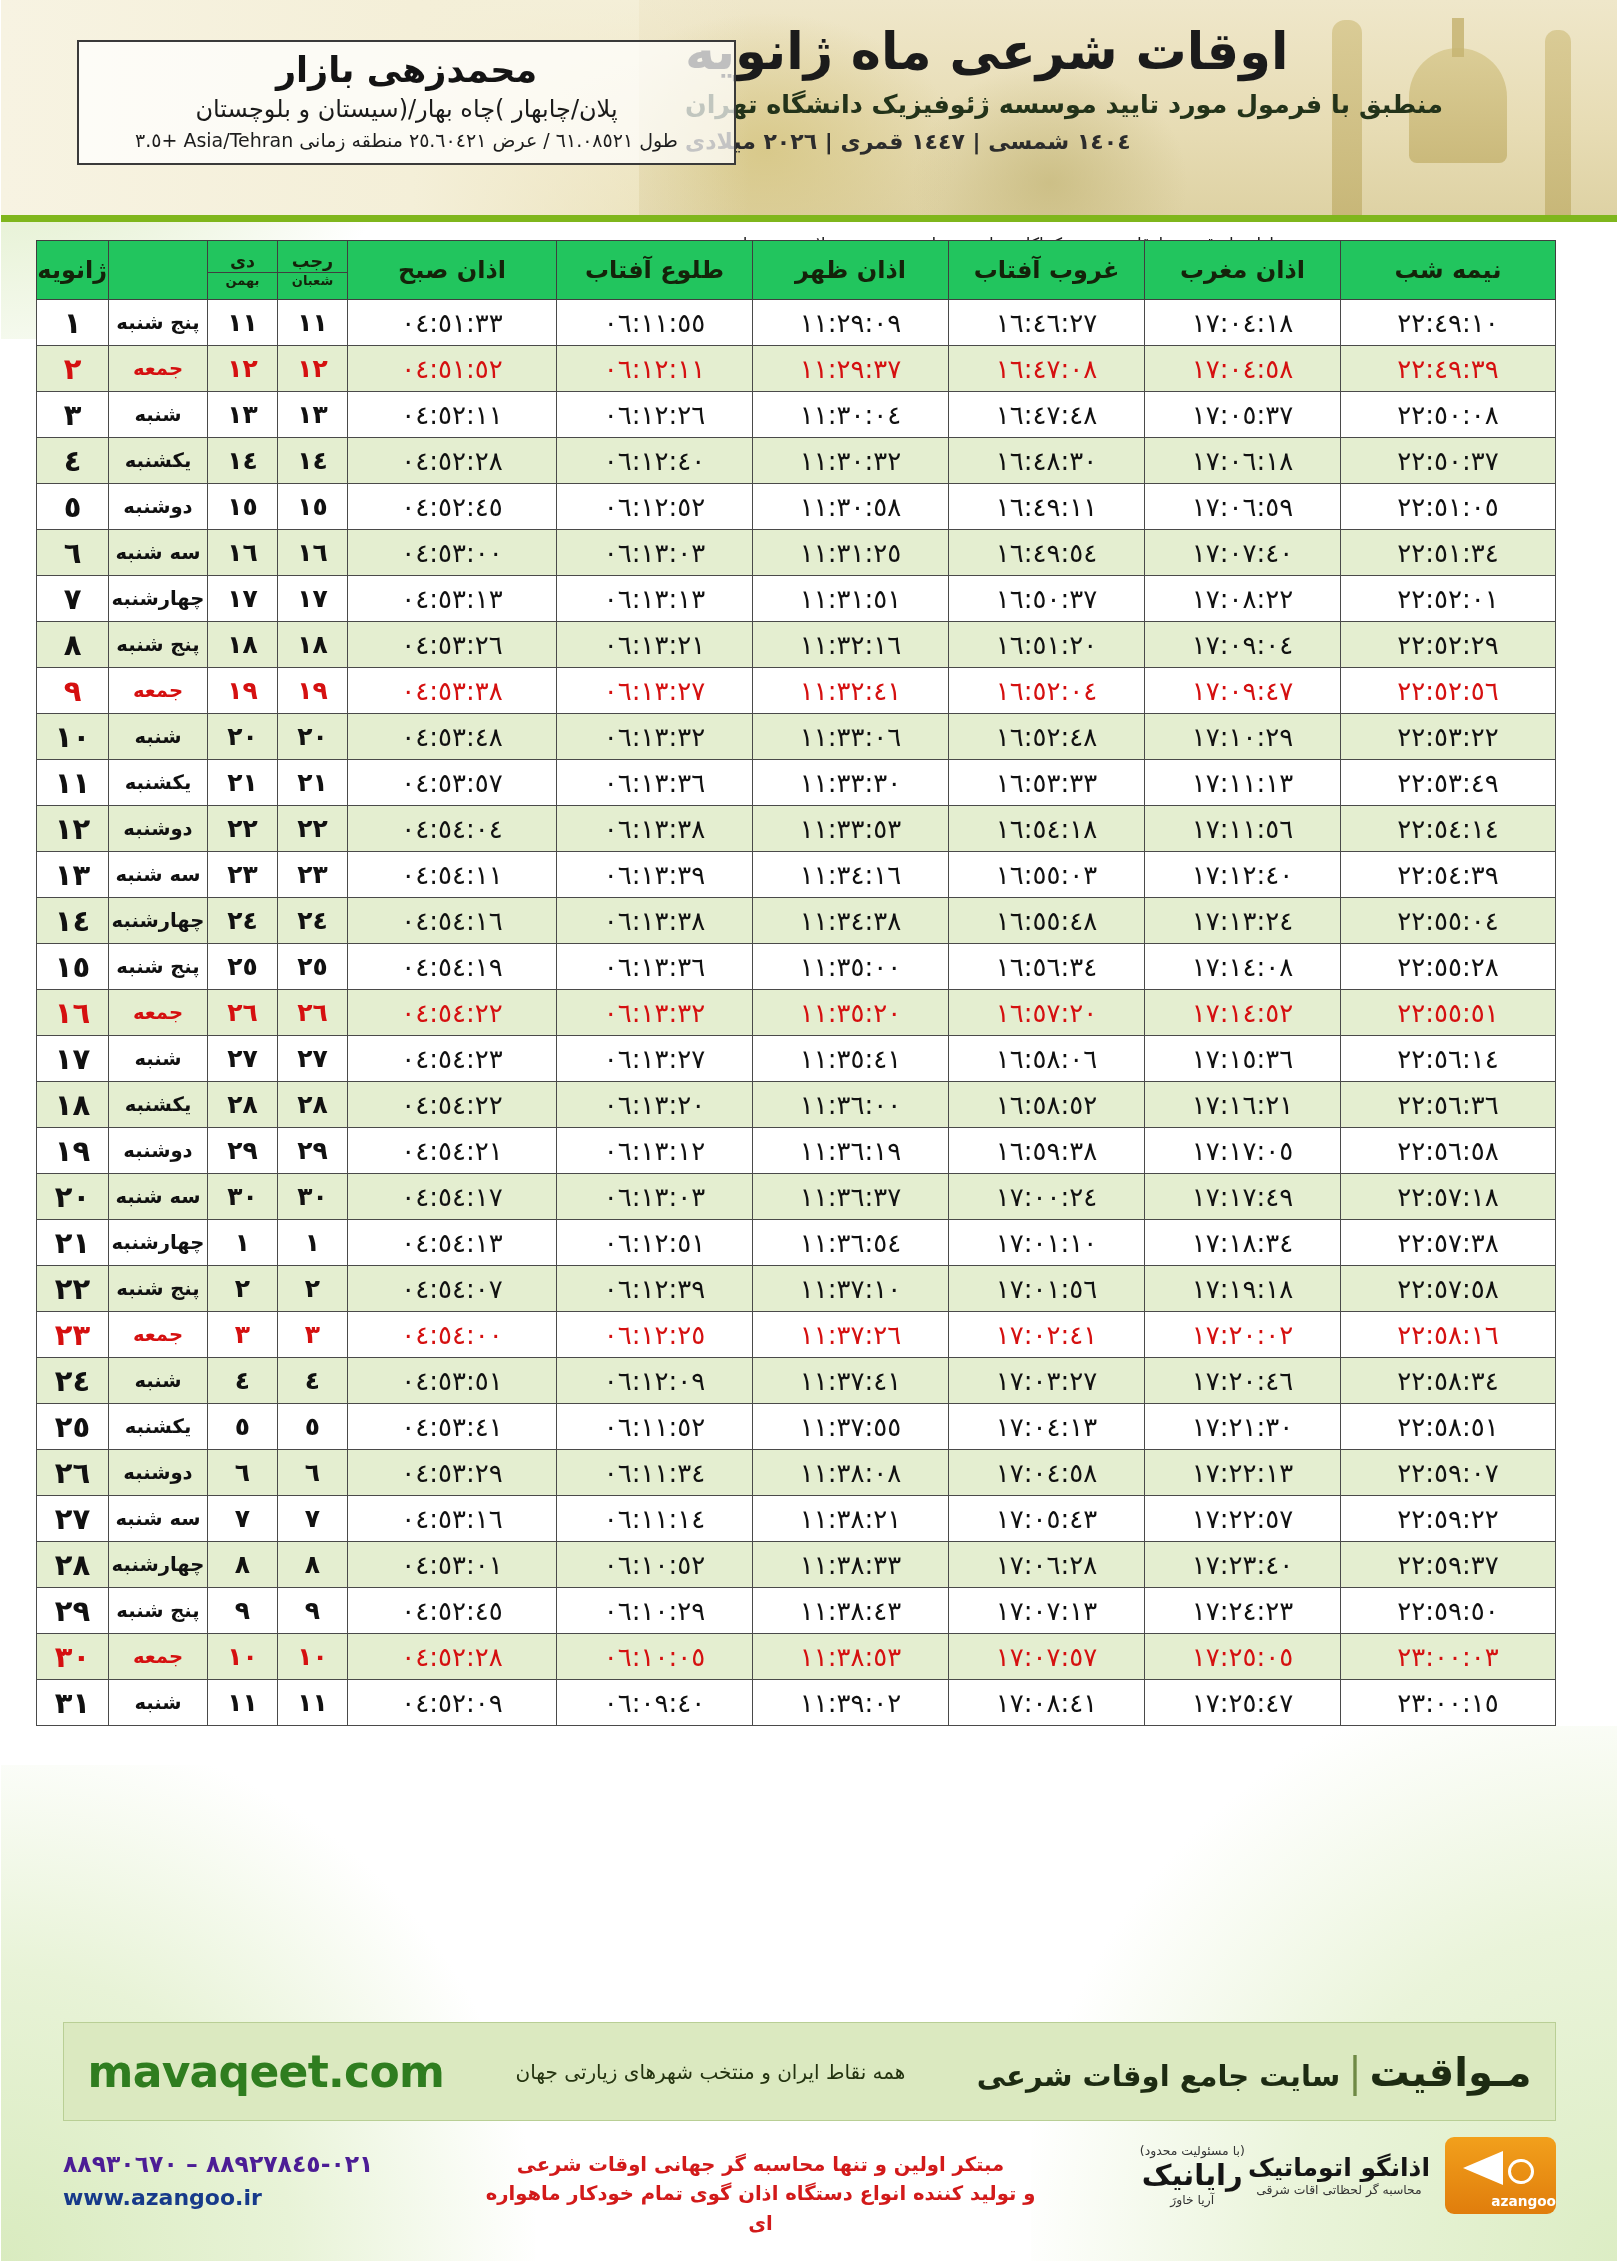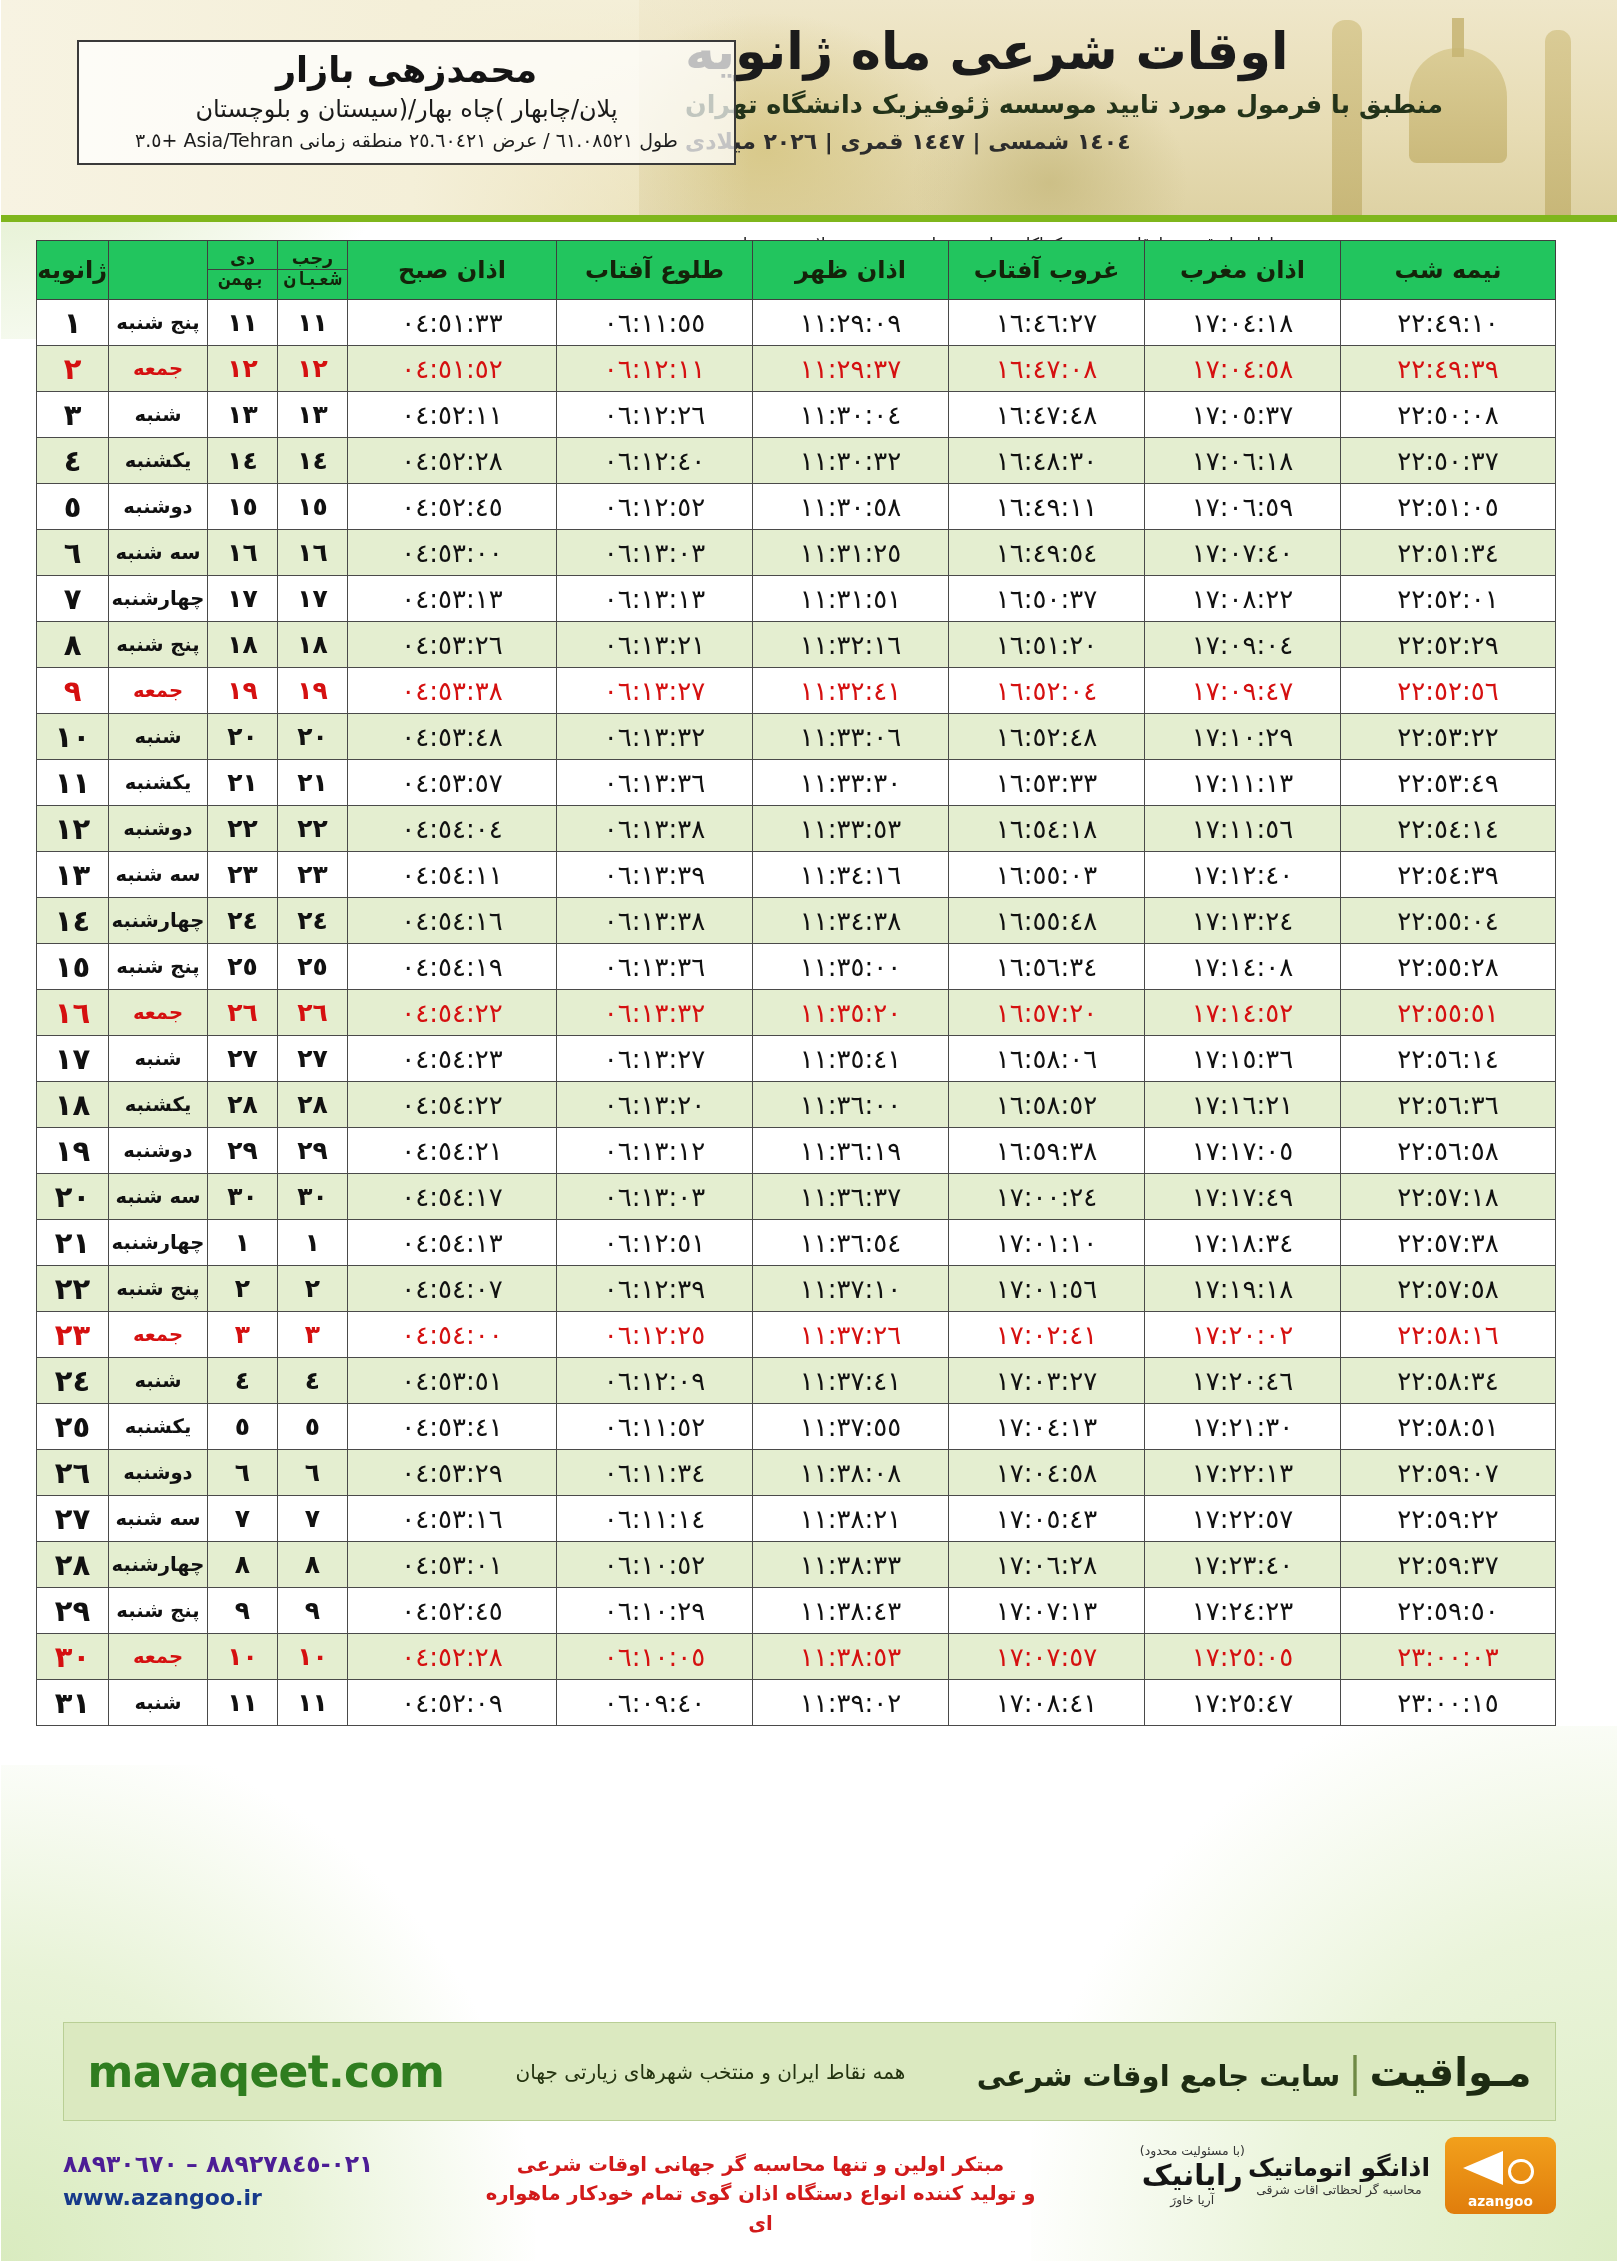--- a/index.html
+++ b/index.html
@@ -100,21 +100,21 @@
   }
   thead th{
     background:#22c55e;
     color:#14230a;
     font-size:24px;font-weight:bold;
     height:56px;
     border-color:#3f3f3f;
   }
   thead th.sub-split{padding:0;}
   .split-top{font-size:17.6px;line-height:1.05;padding:2.6px 0 1.3px 0;border-bottom:1.3px solid #3f3f3f;}
-  .split-bottom{font-size:19px;line-height:1.05;padding:1.3px 0 2.6px 0;font-family:Liberation Mono, monospace;}
+  .split-bottom{font-size:13px;line-height:1.05;padding:1.3px 0 2.6px 0;}
   tbody td{
     height:43px;
     font-size:26px;
     color:#111111;
   }
   tbody tr td{background:#ffffff;}
   tbody tr.alt td{background:#e4eed0;}
   td.col-day{font-size:19.6px;font-weight:bold;}
   td.col-num{font-size:29px;font-weight:bold;}
   td.col-hijri,td.col-shamsi{font-size:25px;font-weight:bold;}
@@ -153,21 +153,21 @@
     display:inline-block;vertical-align:middle;width:111px;height:77px;
     background:linear-gradient(180deg,#f2a01c,#e07d0c);border-radius:9px;
     position:relative;margin-left:11.7px;
   }
   #azangoo-logo .horn{
     position:absolute;left:18px;top:14.4px;width:0;height:0;
     border-top:17px solid transparent;border-bottom:17px solid transparent;
     border-right:40px solid #ffffff;
   }
   #azangoo-logo .ring{position:absolute;left:63px;top:22px;width:19.6px;height:19.6px;border:3.9px solid #fff;border-radius:50%;}
-  #azangoo-logo .cap{position:absolute;left:0;bottom:5.2px;width:111px;text-align:center;color:#fff;font-size:13.7px;font-weight:bold;}
+  #azangoo-logo .cap{position:absolute;left:0;bottom:5.2px;width:111px;color:#fff;font-size:13.7px;font-weight:bold;}
   #rayanik{
     display:inline-block;vertical-align:middle;text-align:center;margin-left:6.5px;
   }
   #rayanik .big{font-size:29px;font-weight:bold;color:#151515;}
   #rayanik .small{font-size:12.4px;color:#333;}
   #azangoo-text{display:inline-block;vertical-align:middle;text-align:center;}
   #azangoo-text .t1{font-size:25px;font-weight:bold;color:#151515;}
   #azangoo-text .t2{font-size:12.4px;color:#333;}
 
   #fb-mid{position:absolute;right:515px;top:17px;width:561px;text-align:center;color:#d21a1a;font-size:19.6px;line-height:1.5;font-weight:bold;}

